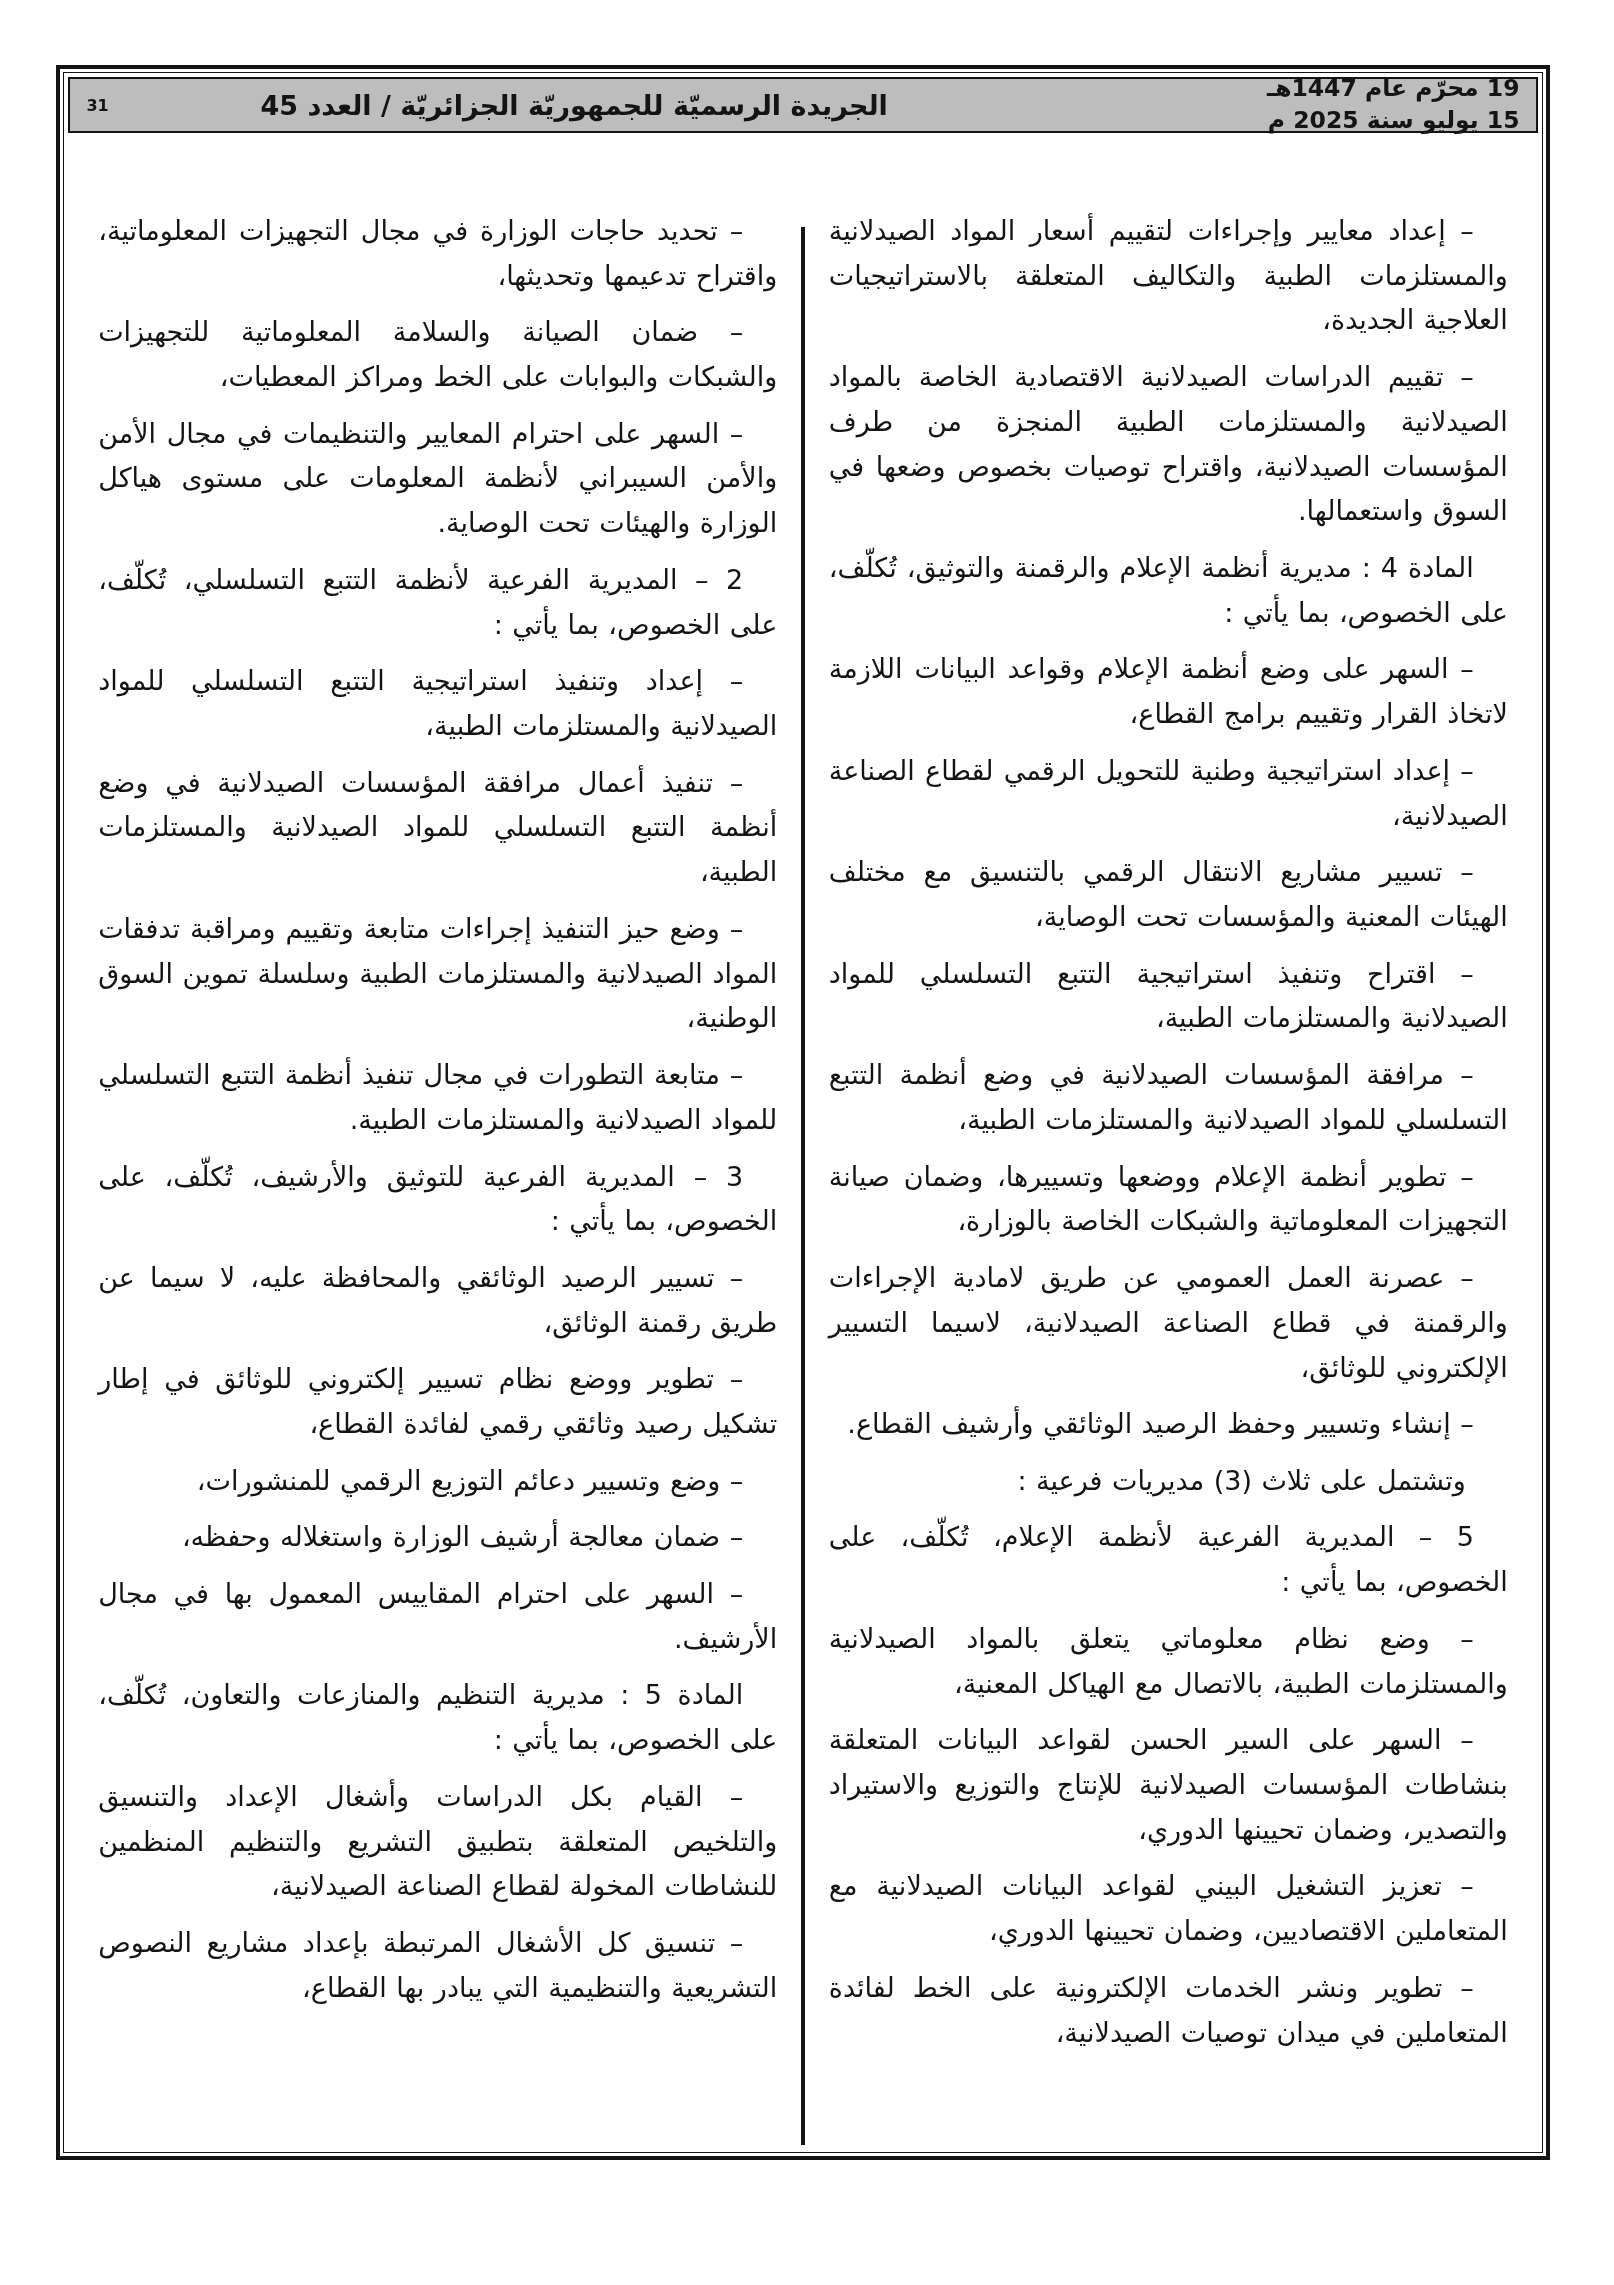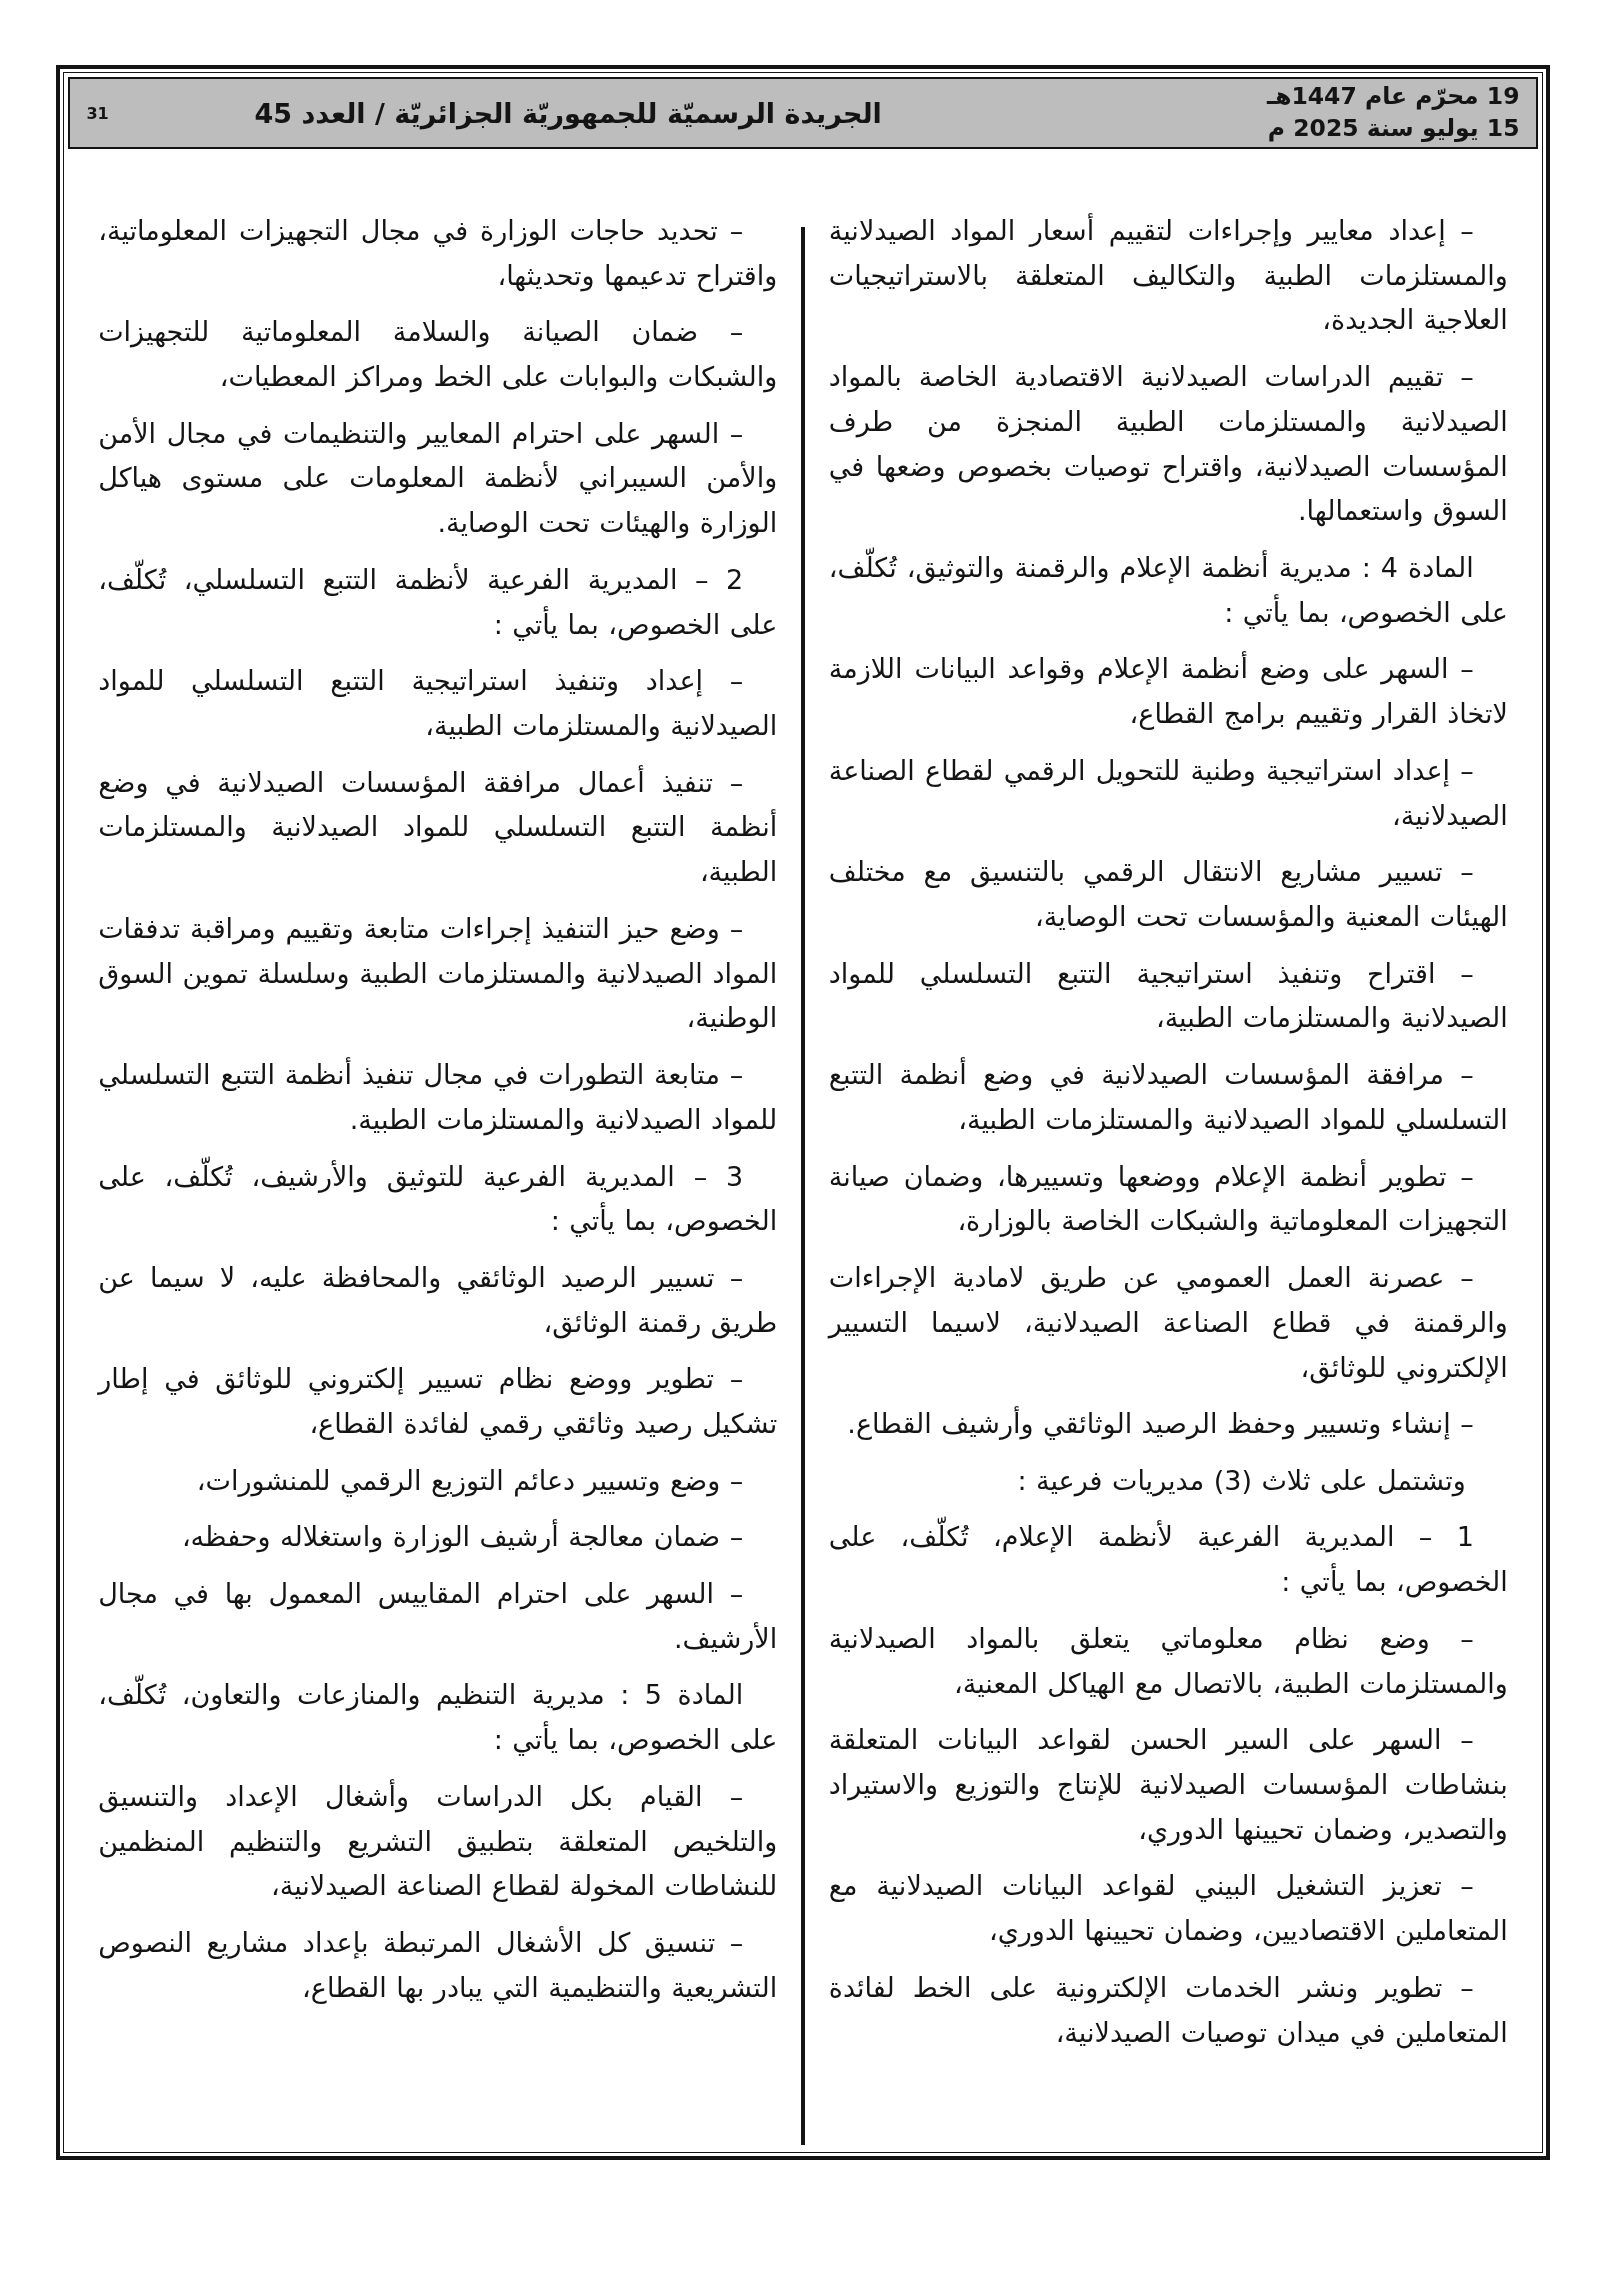--- a/index.html
+++ b/index.html
@@ -14,27 +14,27 @@
     position:absolute; left:56px; top:65px;
     width:1494px; height:2095px;
     border:4.5px solid #141414;
   }
   .frame-inner {
     position:absolute; inset:2.7px;
     border:1.8px solid #141414;
   }
   .header-bar {
     position:absolute; top:4.5px; left:4.5px; right:4.5px;
-    height:72px;
+    height:56px;
     background:#bdbdbd;
     border:2.7px solid #141414;
     display:flex; direction:rtl;
     align-items:center;
     padding:0 16.3px;
-    gap:5px;
+    gap:11px;
   }
   .header-dates {
     width:271px;
     text-align:right;
     font-weight:bold;
     font-size:23.5px;
     line-height:1.35;
     white-space:nowrap;
   }
   .header-title {
@@ -112,21 +112,21 @@
           <p class="item"><span class="rest">– مرافقة المؤسسات الصيدلانية في وضع أنظمة التتبع التسلسلي للمواد الصيدلانية والمستلزمات الطبية،</span></p>
 
           <p class="item"><span class="rest">– تطوير أنظمة الإعلام ووضعها وتسييرها، وضمان صيانة التجهيزات المعلوماتية والشبكات الخاصة بالوزارة،</span></p>
 
           <p class="item"><span class="rest">– عصرنة العمل العمومي عن طريق لامادية الإجراءات والرقمنة في قطاع الصناعة الصيدلانية، لاسيما التسيير الإلكتروني للوثائق،</span></p>
 
           <p class="item"><span class="rest">– إنشاء وتسيير وحفظ الرصيد الوثائقي وأرشيف القطاع.</span></p>
 
           <p class="plain"><span class="rest">وتشتمل على ثلاث (3) مديريات فرعية :</span></p>
 
-          <p class="heading"><span class="lead">1 – المديرية الفرعية لأنظمة الإعلام،</span><span class="rest"> تُكلّف، على الخصوص، بما يأتي :</span></p>
+          <p class="heading"><span class="lead">5 – المديرية الفرعية لأنظمة الإعلام،</span><span class="rest"> تُكلّف، على الخصوص، بما يأتي :</span></p>
 
           <p class="item"><span class="rest">– وضع نظام معلوماتي يتعلق بالمواد الصيدلانية والمستلزمات الطبية، بالاتصال مع الهياكل المعنية،</span></p>
 
           <p class="item"><span class="rest">– السهر على السير الحسن لقواعد البيانات المتعلقة بنشاطات المؤسسات الصيدلانية للإنتاج والتوزيع والاستيراد والتصدير، وضمان تحيينها الدوري،</span></p>
 
           <p class="item"><span class="rest">– تعزيز التشغيل البيني لقواعد البيانات الصيدلانية مع المتعاملين الاقتصاديين، وضمان تحيينها الدوري،</span></p>
 
           <p class="item"><span class="rest">– تطوير ونشر الخدمات الإلكترونية على الخط لفائدة المتعاملين في ميدان توصيات الصيدلانية،</span></p>
         </div>
       <div class="divider"></div>

